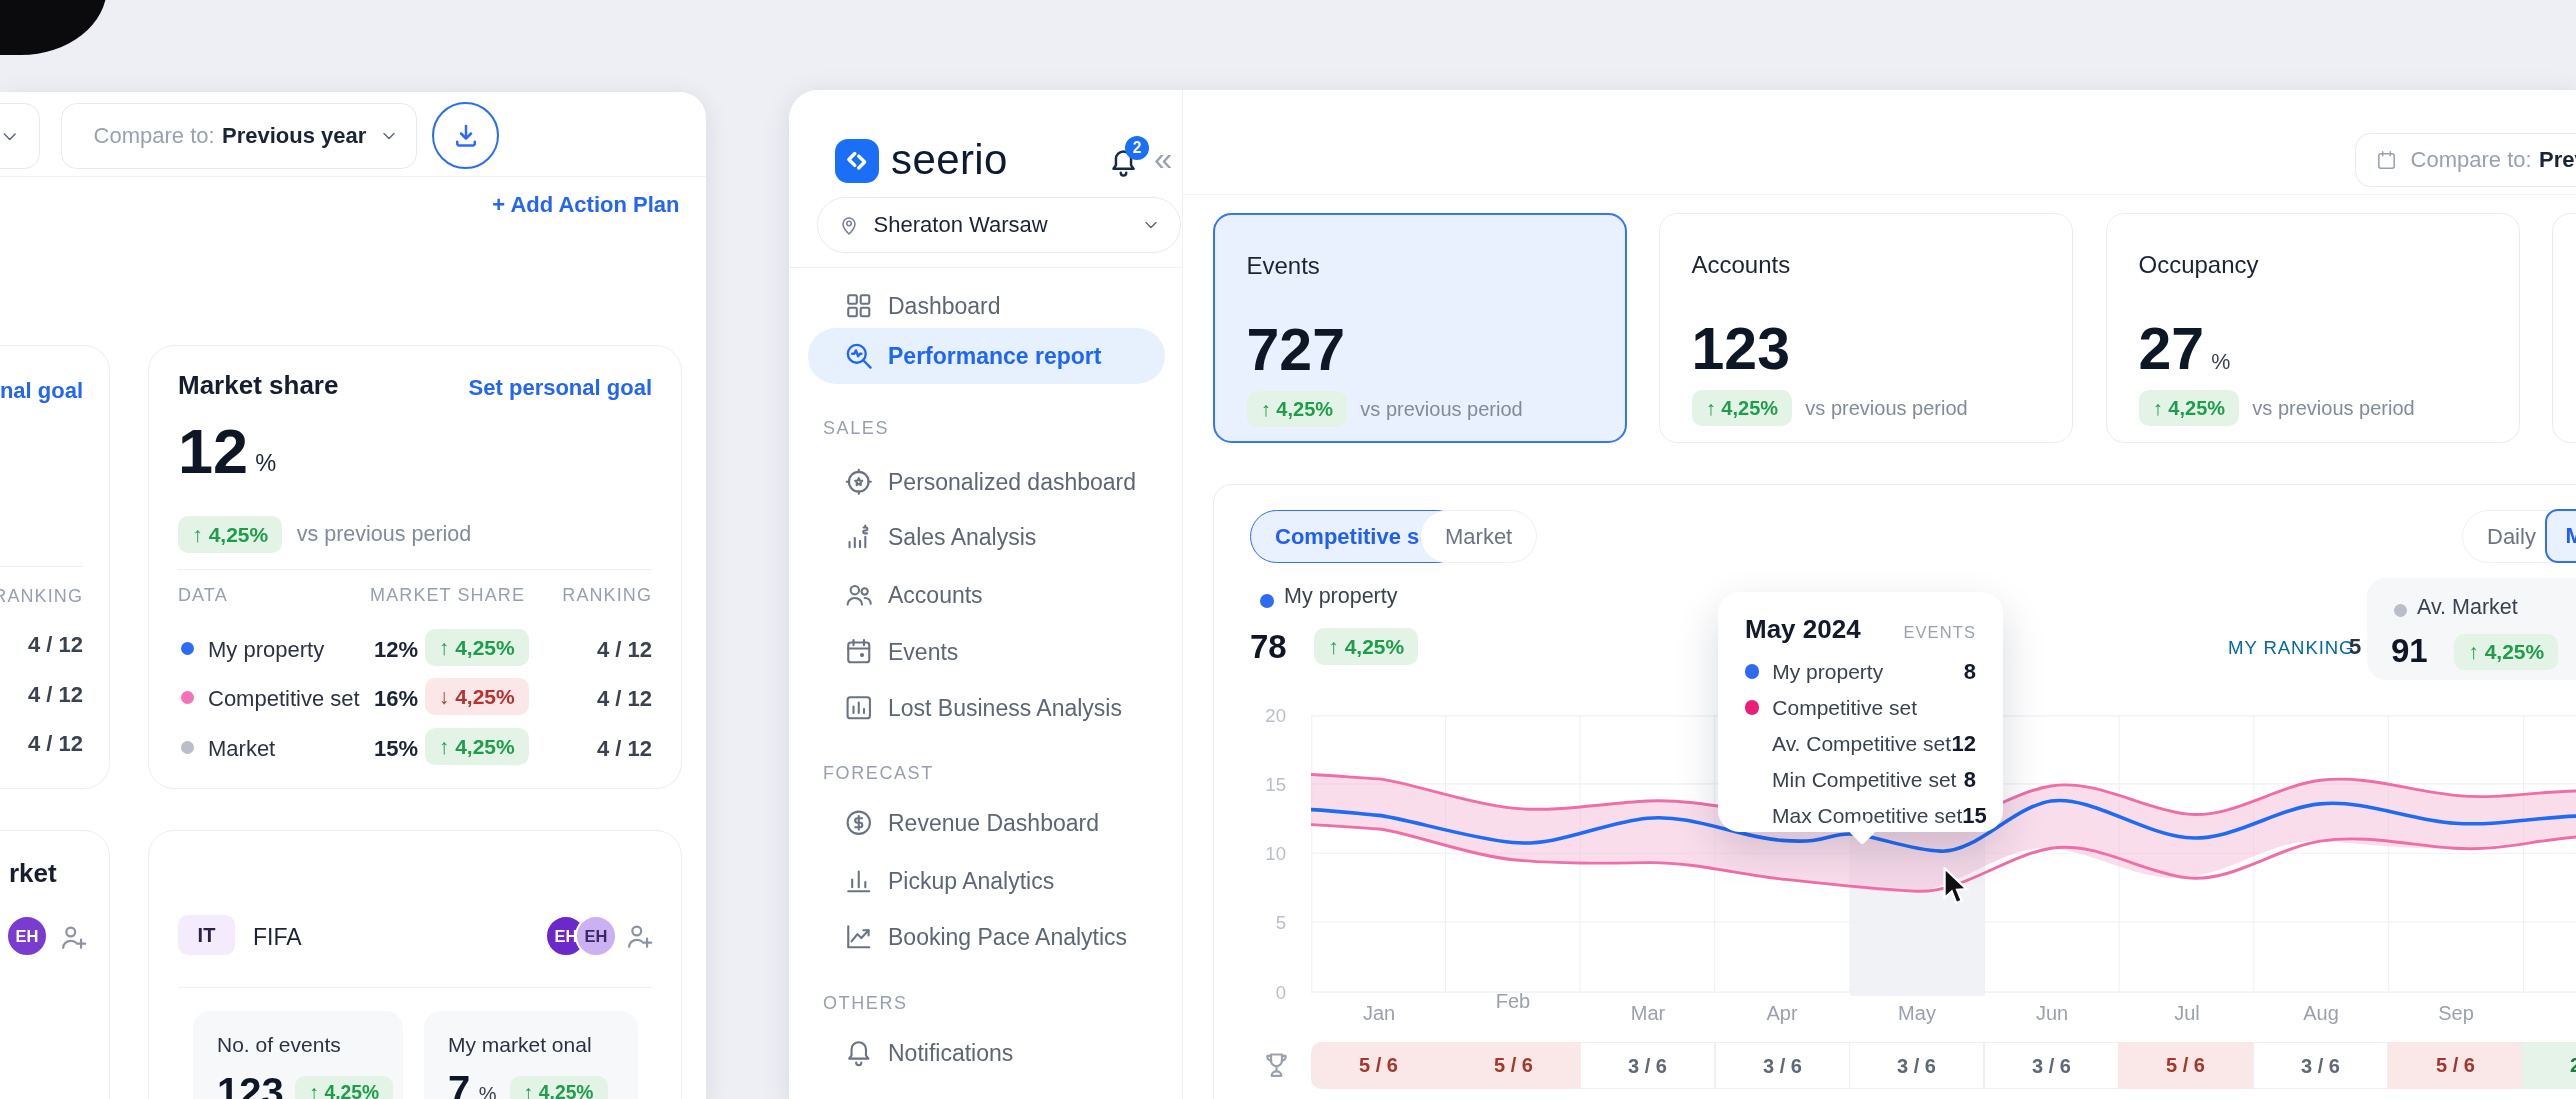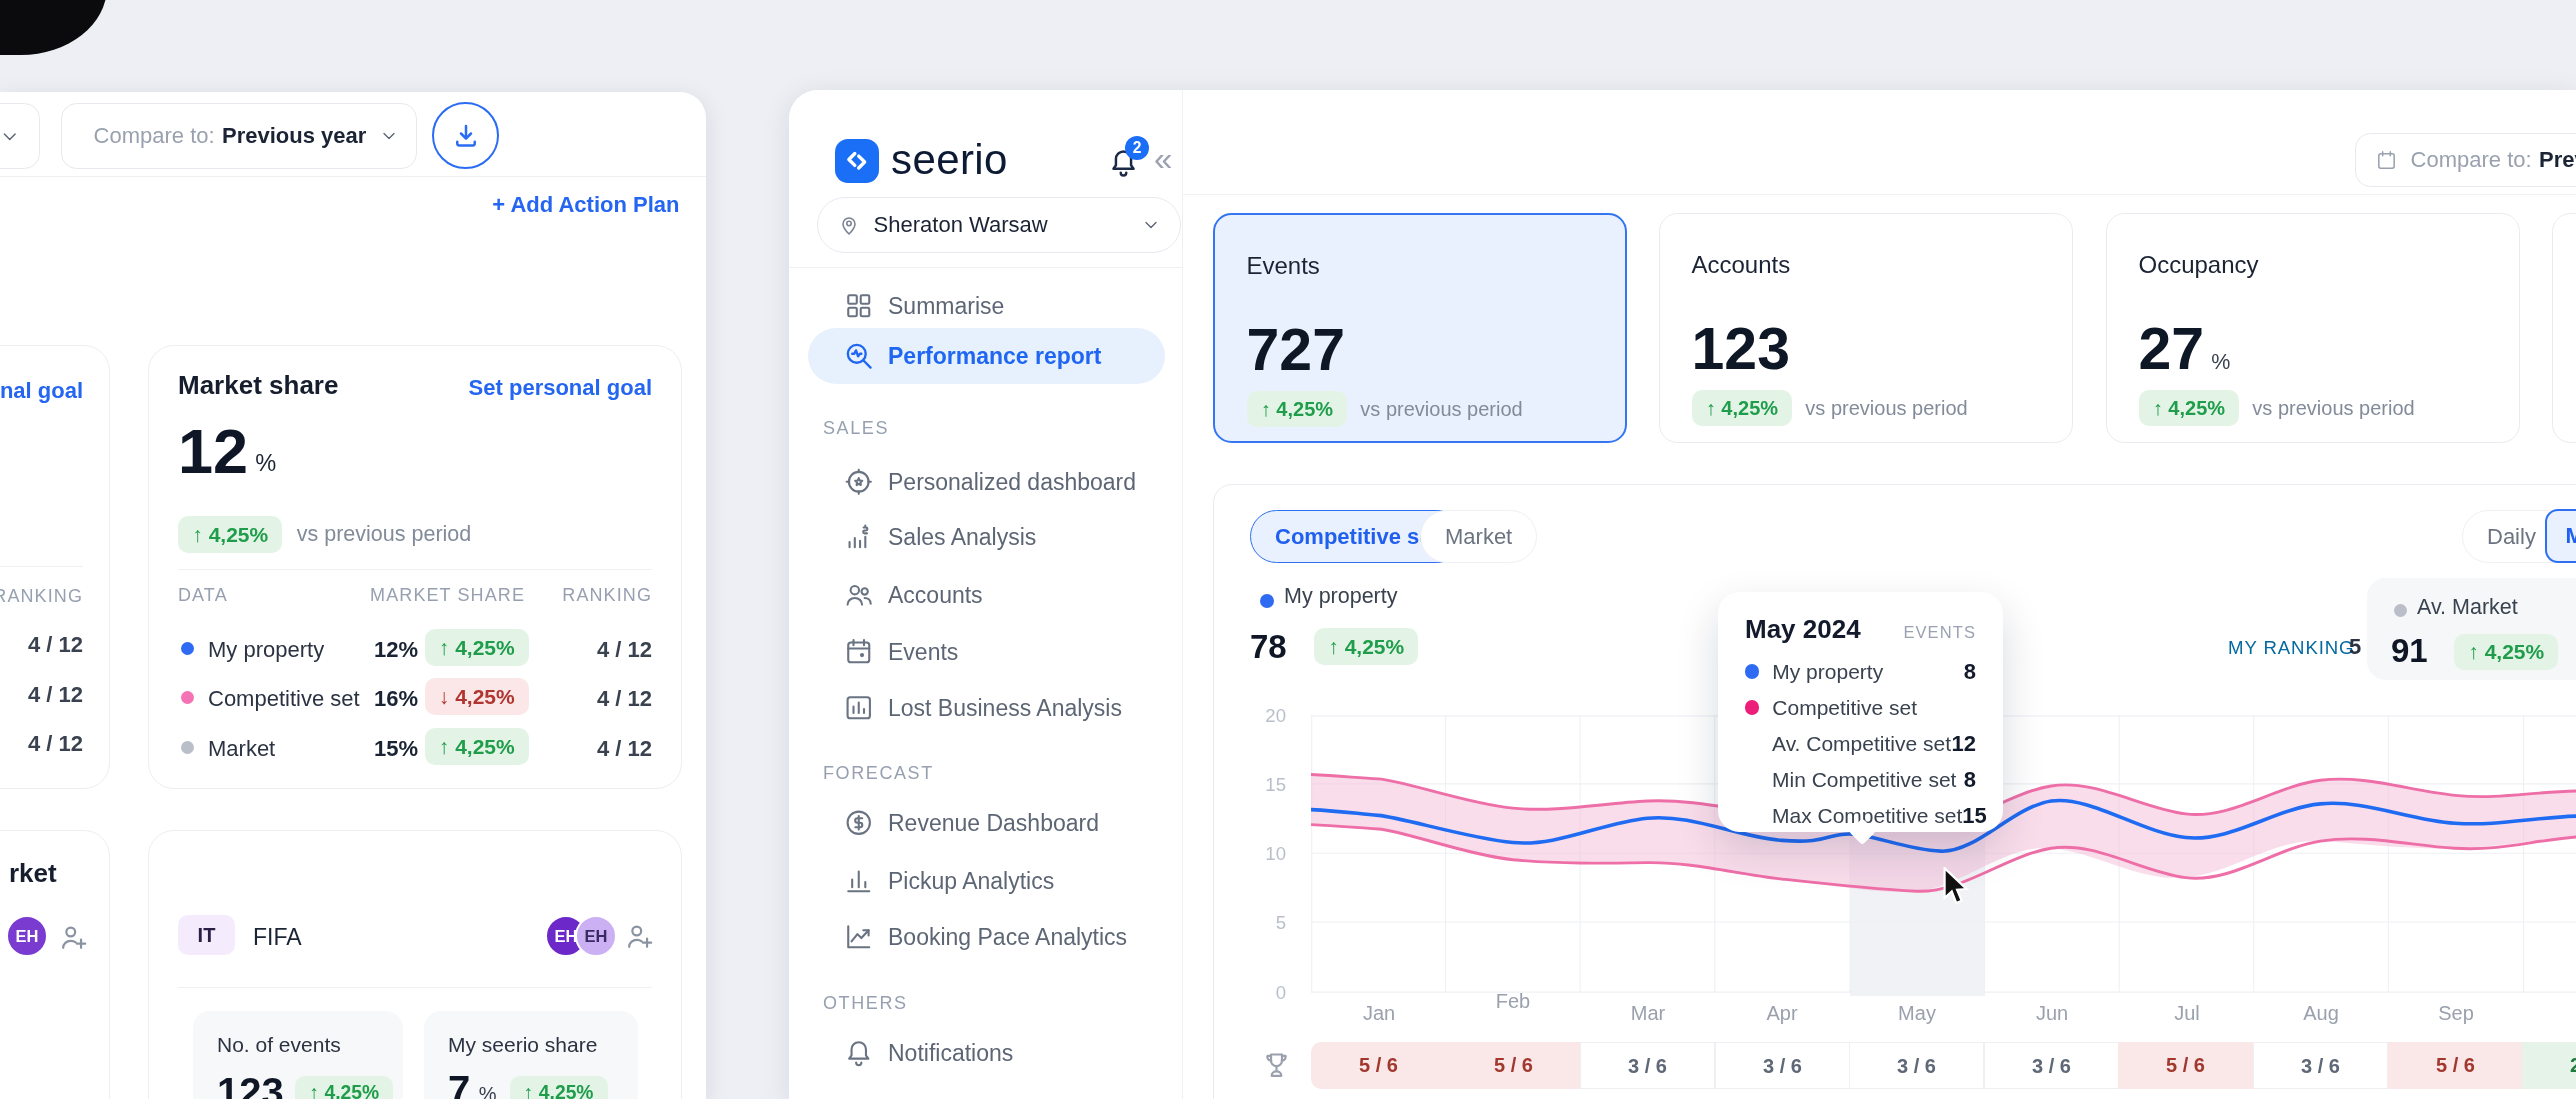--- a/index.html
+++ b/index.html
@@ -158,21 +158,21 @@
     <div class="abs" style="left:29px;right:29px;top:156px;height:0.7px;background:#eef0f4"></div>
 
     <div class="abs" style="left:44px;top:180px;width:210px;height:180px;background:#f7f8fa;border-radius:17px">
       <div class="abs" style="left:24px;top:21.5px;font-size:21px;color:#2b3342">No. of events</div>
       <div class="abs" style="left:24px;top:59px;display:flex;align-items:center;gap:11.4px">
         <span style="font-size:40px;font-weight:700;color:#0f1726">123</span>
         <span class="badge up" style="height:34px;font-size:19.3px">↑ 4,25%</span>
       </div>
     </div>
     <div class="abs" style="left:275px;top:180px;width:214px;height:180px;background:#f7f8fa;border-radius:17px">
-      <div class="abs" style="left:24px;top:21.5px;font-size:21px;color:#2b3342">My seerio share</div>
+      <div class="abs" style="left:24px;top:21.5px;font-size:21px;color:#2b3342">My market onal</div>
       <div class="abs" style="left:24px;top:59px;display:flex;align-items:flex-end;gap:8.6px">
         <span style="font-size:40px;font-weight:700;color:#0f1726;line-height:1">7</span>
         <span style="font-size:20px;color:#39414f;padding-bottom:4.3px">%</span>
         <span class="badge up" style="height:34px;font-size:19.3px;margin-left:4.3px">↑ 4,25%</span>
       </div>
     </div>
   </div>
 </div>
 
 <div class="abs win-main">
@@ -203,21 +203,21 @@
         </svg>
     </div>
     <div class="abs" style="left:0;top:177px;width:394px;height:0.7px;background:#eef0f3"></div>
 
     <svg class="abs ico navico" width="31.5" height="31.5" viewBox="0 0 24 24" style="left:54px;top:200px">
         <rect x="4" y="4" width="6.5" height="6.5" rx="1"></rect>
         <rect x="13.5" y="4" width="6.5" height="6.5" rx="1"></rect>
         <rect x="4" y="13.5" width="6.5" height="6.5" rx="1"></rect>
         <rect x="13.5" y="13.5" width="6.5" height="6.5" rx="1"></rect>
       </svg>
-    <div class="abs navlbl" style="left:99px;top:203px">Summarise</div>
+    <div class="abs navlbl" style="left:99px;top:203px">Dashboard</div>
 
     <div class="abs" style="left:18.6px;top:238px;width:357px;height:56px;background:#e7f0fd;border-radius:29px"></div>
     <svg class="abs ico" width="31.5" height="31.5" viewBox="0 0 24 24" style="left:54px;top:250px;color:#1f66f2;stroke-width:1.8">
         <circle cx="10.5" cy="10.5" r="6.8"></circle>
         <path d="M15.6 15.6L21 21"></path>
         <path d="M7 10.5h1.6l1.3-2.6 1.6 4.6 1.4-2H14"></path>
       </svg>
     <div class="abs navlbl" style="left:99px;top:253px;color:#1f66f2;font-weight:600">Performance report</div>
 
     <div class="abs seclbl" style="left:34px;top:328px">SALES</div>

